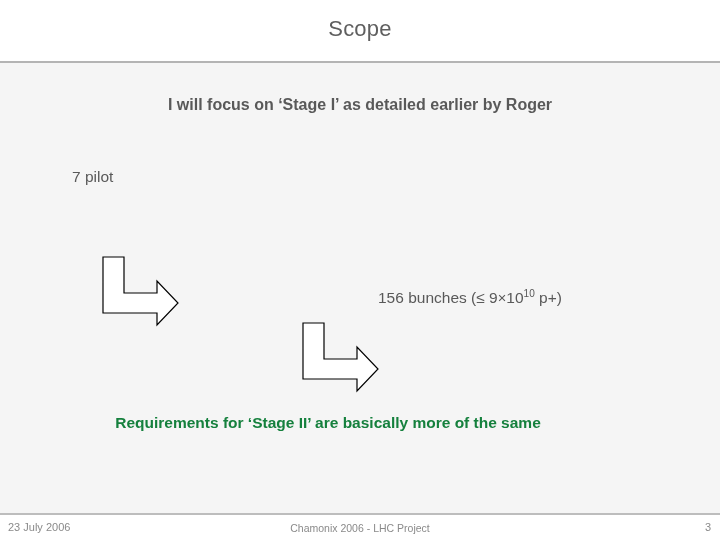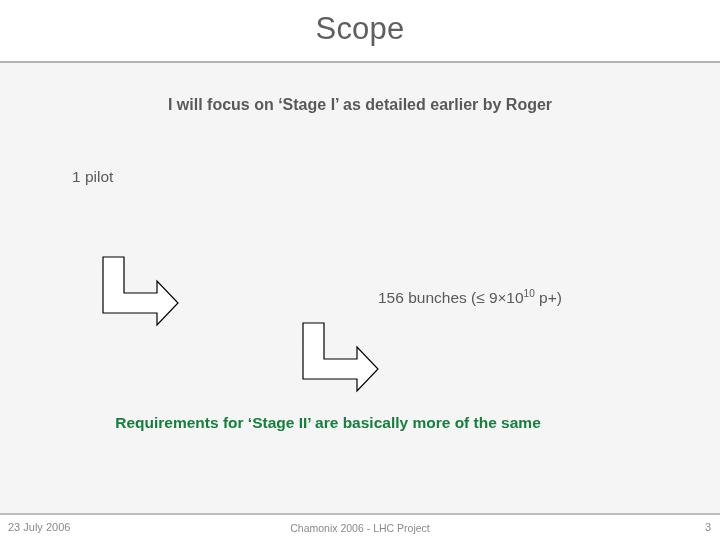--- a/index.html
+++ b/index.html
@@ -29,21 +29,21 @@
     width: 720px;
     height: 61px;
     background: #ffffff;
   }
   .slide-title {
     position: absolute;
     left: 0;
     top: 13px;
     width: 720px;
     text-align: center;
-    font-size: 31px;
+    font-size: 22px;
     font-weight: normal;
     color: #5f5f5f;
     letter-spacing: 0.2px;
     line-height: 32px;
   }
   .title-rule {
     position: absolute;
     left: 0;
     top: 61px;
     width: 720px;
@@ -193,21 +193,21 @@
 <div class="slide">
 
   <div class="title-band"></div>
   <div class="slide-title">Scope</div>
   <div class="title-rule"></div>
 
   <div class="body-area">
 
     <div class="line-stage1">I will focus on ‘Stage I’ as detailed earlier by Roger</div>
 
-    <div class="label-pilot">1 pilot</div>
+    <div class="label-pilot">7 pilot</div>
 
     <div class="arrow-1">
       <svg class="arrow-svg" width="80" height="72" viewBox="0 0 80 72" xmlns="http://www.w3.org/2000/svg">
         <path d="M 3 1 L 24 1 L 24 37 L 57 37 L 57 25 L 78 47 L 57 69 L 57 57 L 3 57 Z" fill="#ffffff" stroke="#000000" stroke-width="1.2" stroke-linejoin="miter"></path>
       </svg>
     </div>
 
 
     <div class="arrow-2">
       <svg class="arrow-svg" width="80" height="72" viewBox="0 0 80 72" xmlns="http://www.w3.org/2000/svg">

